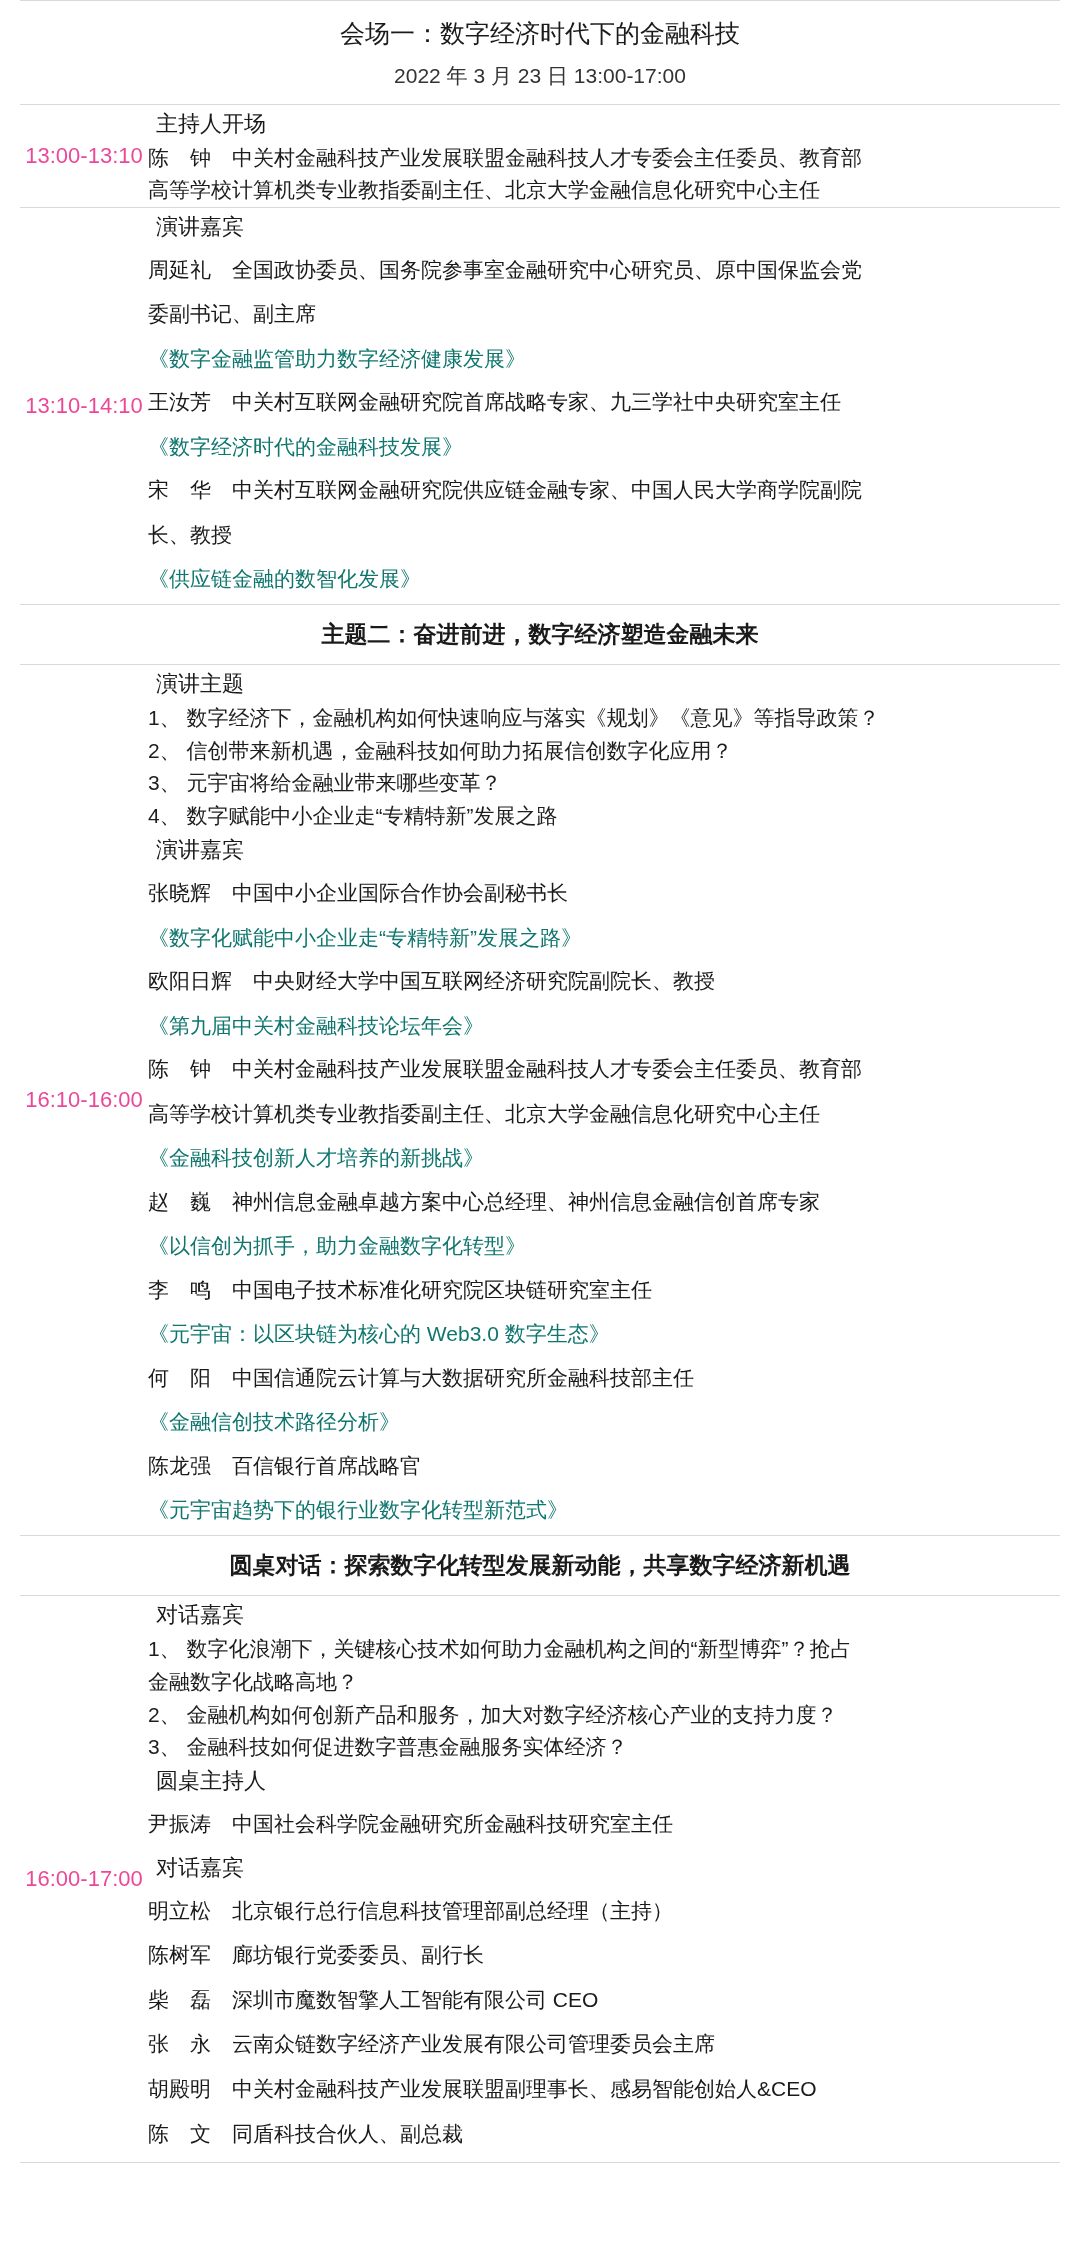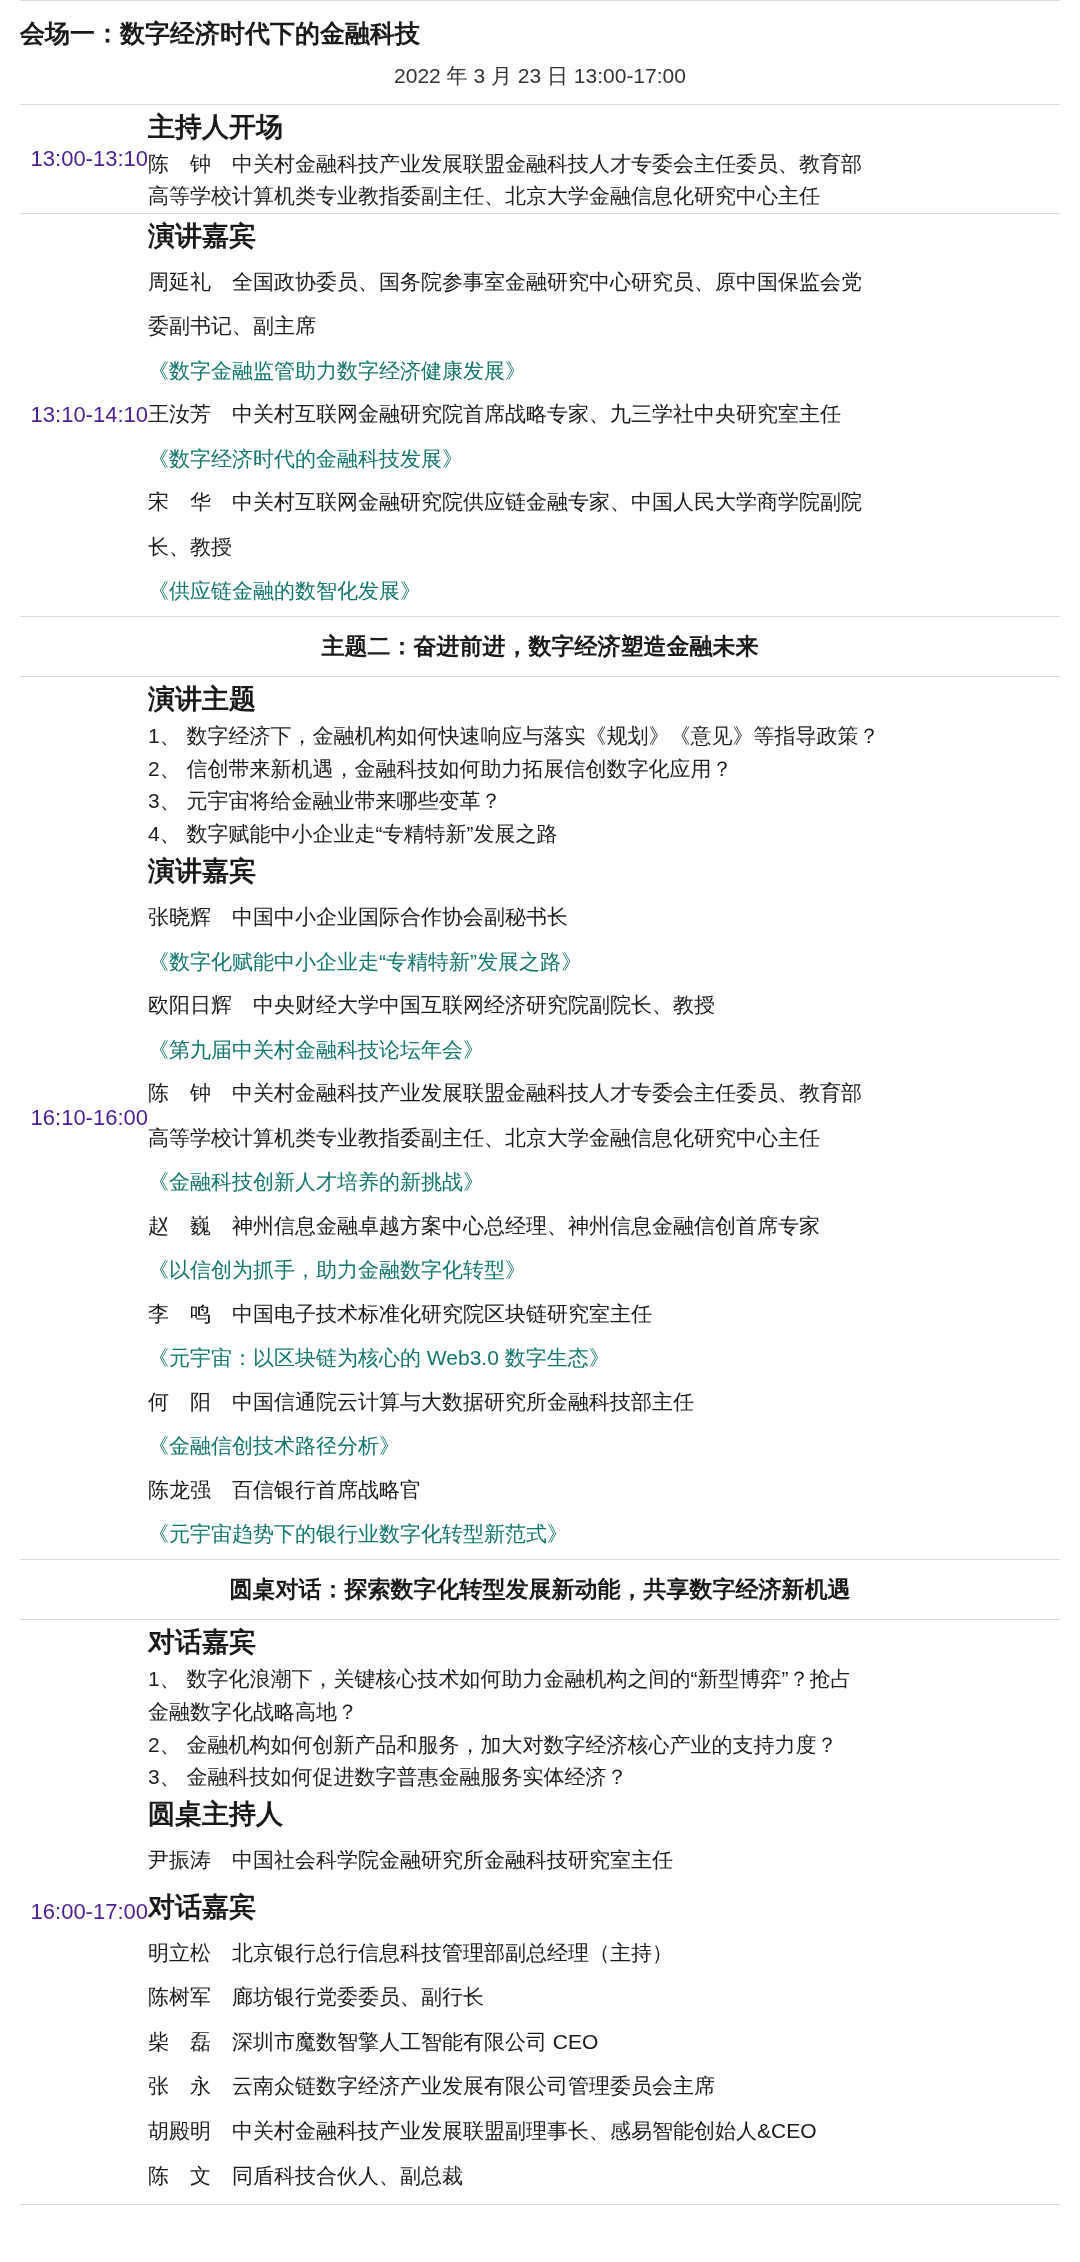--- a/index.html
+++ b/index.html
@@ -24,23 +24,23 @@
     table-layout: fixed;
   }
   .tbl td {
     border-top: 1px solid #d9d9d9;
     border-bottom: 1px solid #d9d9d9;
     vertical-align: middle;
     padding: 0;
   }
   .time-col {
     width: 128px;
-    text-align: right;
+    text-align: center;
     font-size: 22px;
-    color: #4c1d95;
+    color: #ec4899;
     letter-spacing: 0px;
     margin-left: 24px;
   }
   .body-col {
     padding: 10px 14px 12px 18px;
   }
   
   .doc-title {
     text-align: center;
     font-size: 31px;
@@ -54,42 +54,43 @@
     font-size: 24px;
     font-weight: bold;
     padding: 16px 0 22px 0;
     color: #111;
   }
   .title-cell {
     border-top: none !important;
   }
   
   .session-title {
+    text-align: center;
     font-size: 25px;
-    font-weight: bold;
+    font-weight: normal;
     padding: 16px 0 0 0;
   }
   .session-date {
     text-align: center;
     font-size: 21px;
     padding: 12px 0 14px 0;
     color: #333;
   }
   
   .banner {
     text-align: center;
     font-size: 23px;
     font-weight: bold;
     padding: 14px 0;
   }
   
   .sec-label {
-    font-size: 27px;
-    font-weight: bold;
-    margin: 4px 0 4px 0;
+    font-size: 22px;
+    font-weight: normal;
+    margin: 4px 0 4px 8px;
   }
   .line {
     font-size: 21px;
     line-height: 1.42;
     margin: 2px 0;
     color: #1d1d1d;
   }
   .talk {
     font-size: 21px;
     line-height: 1.5;

